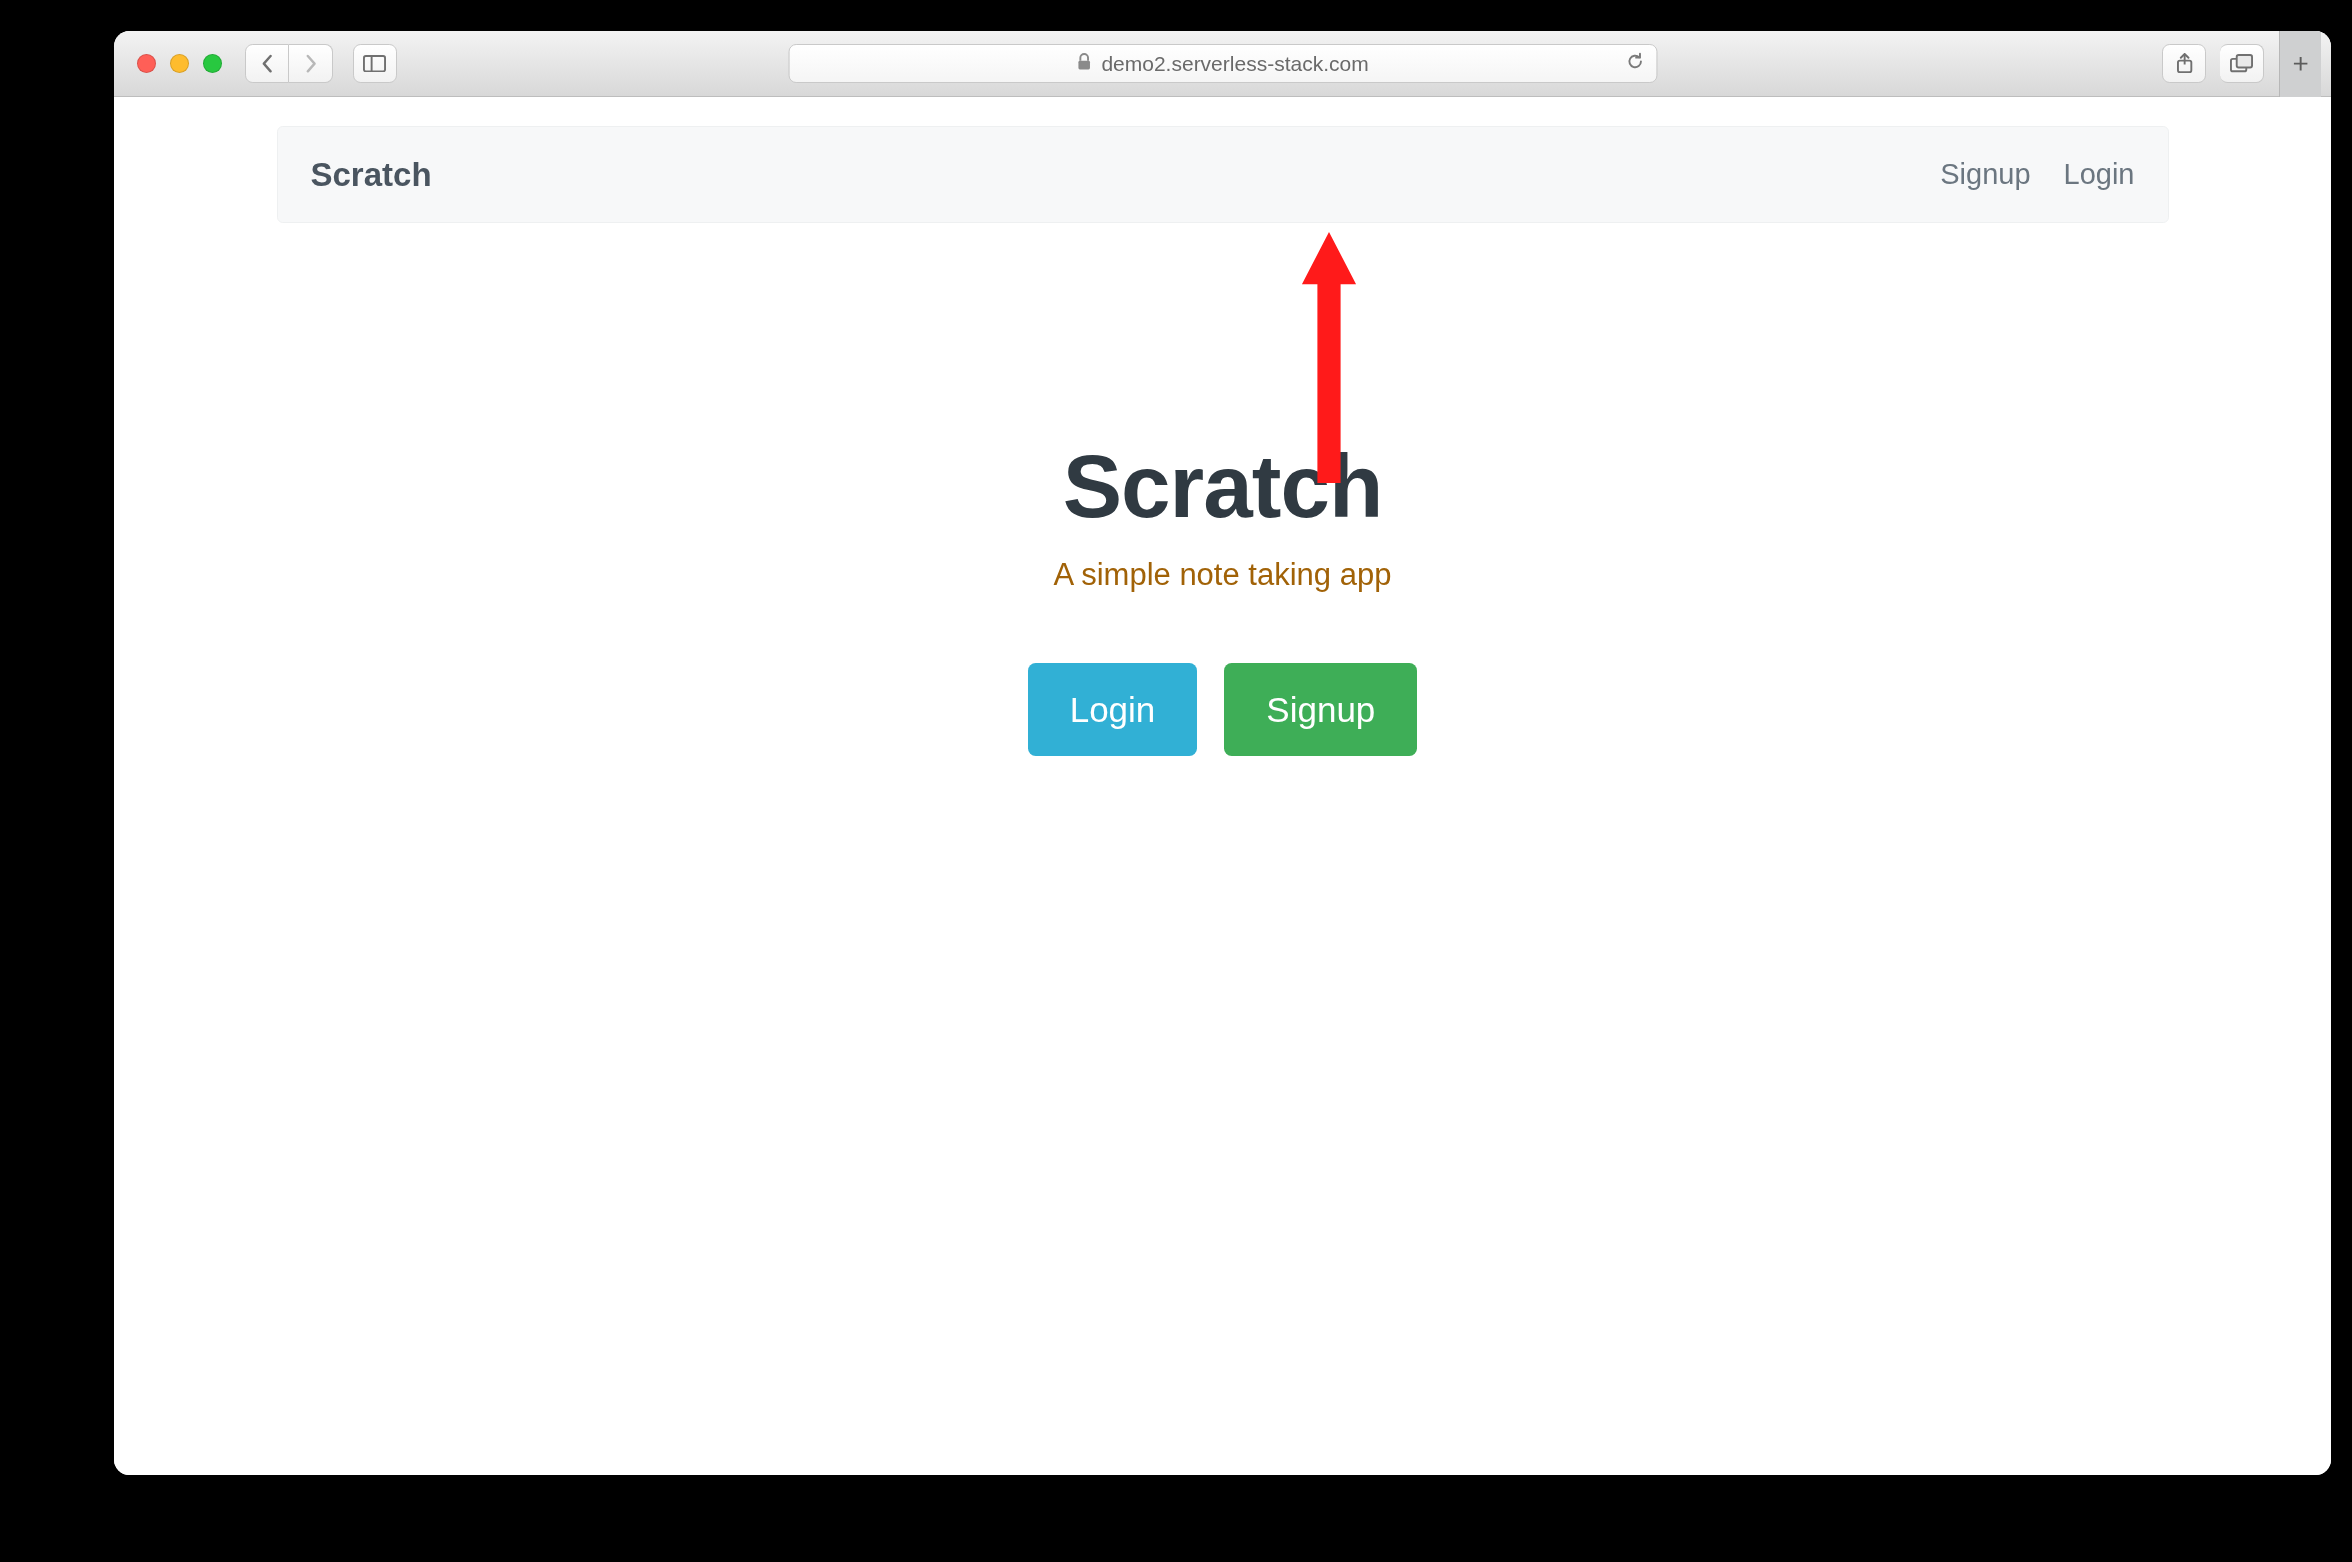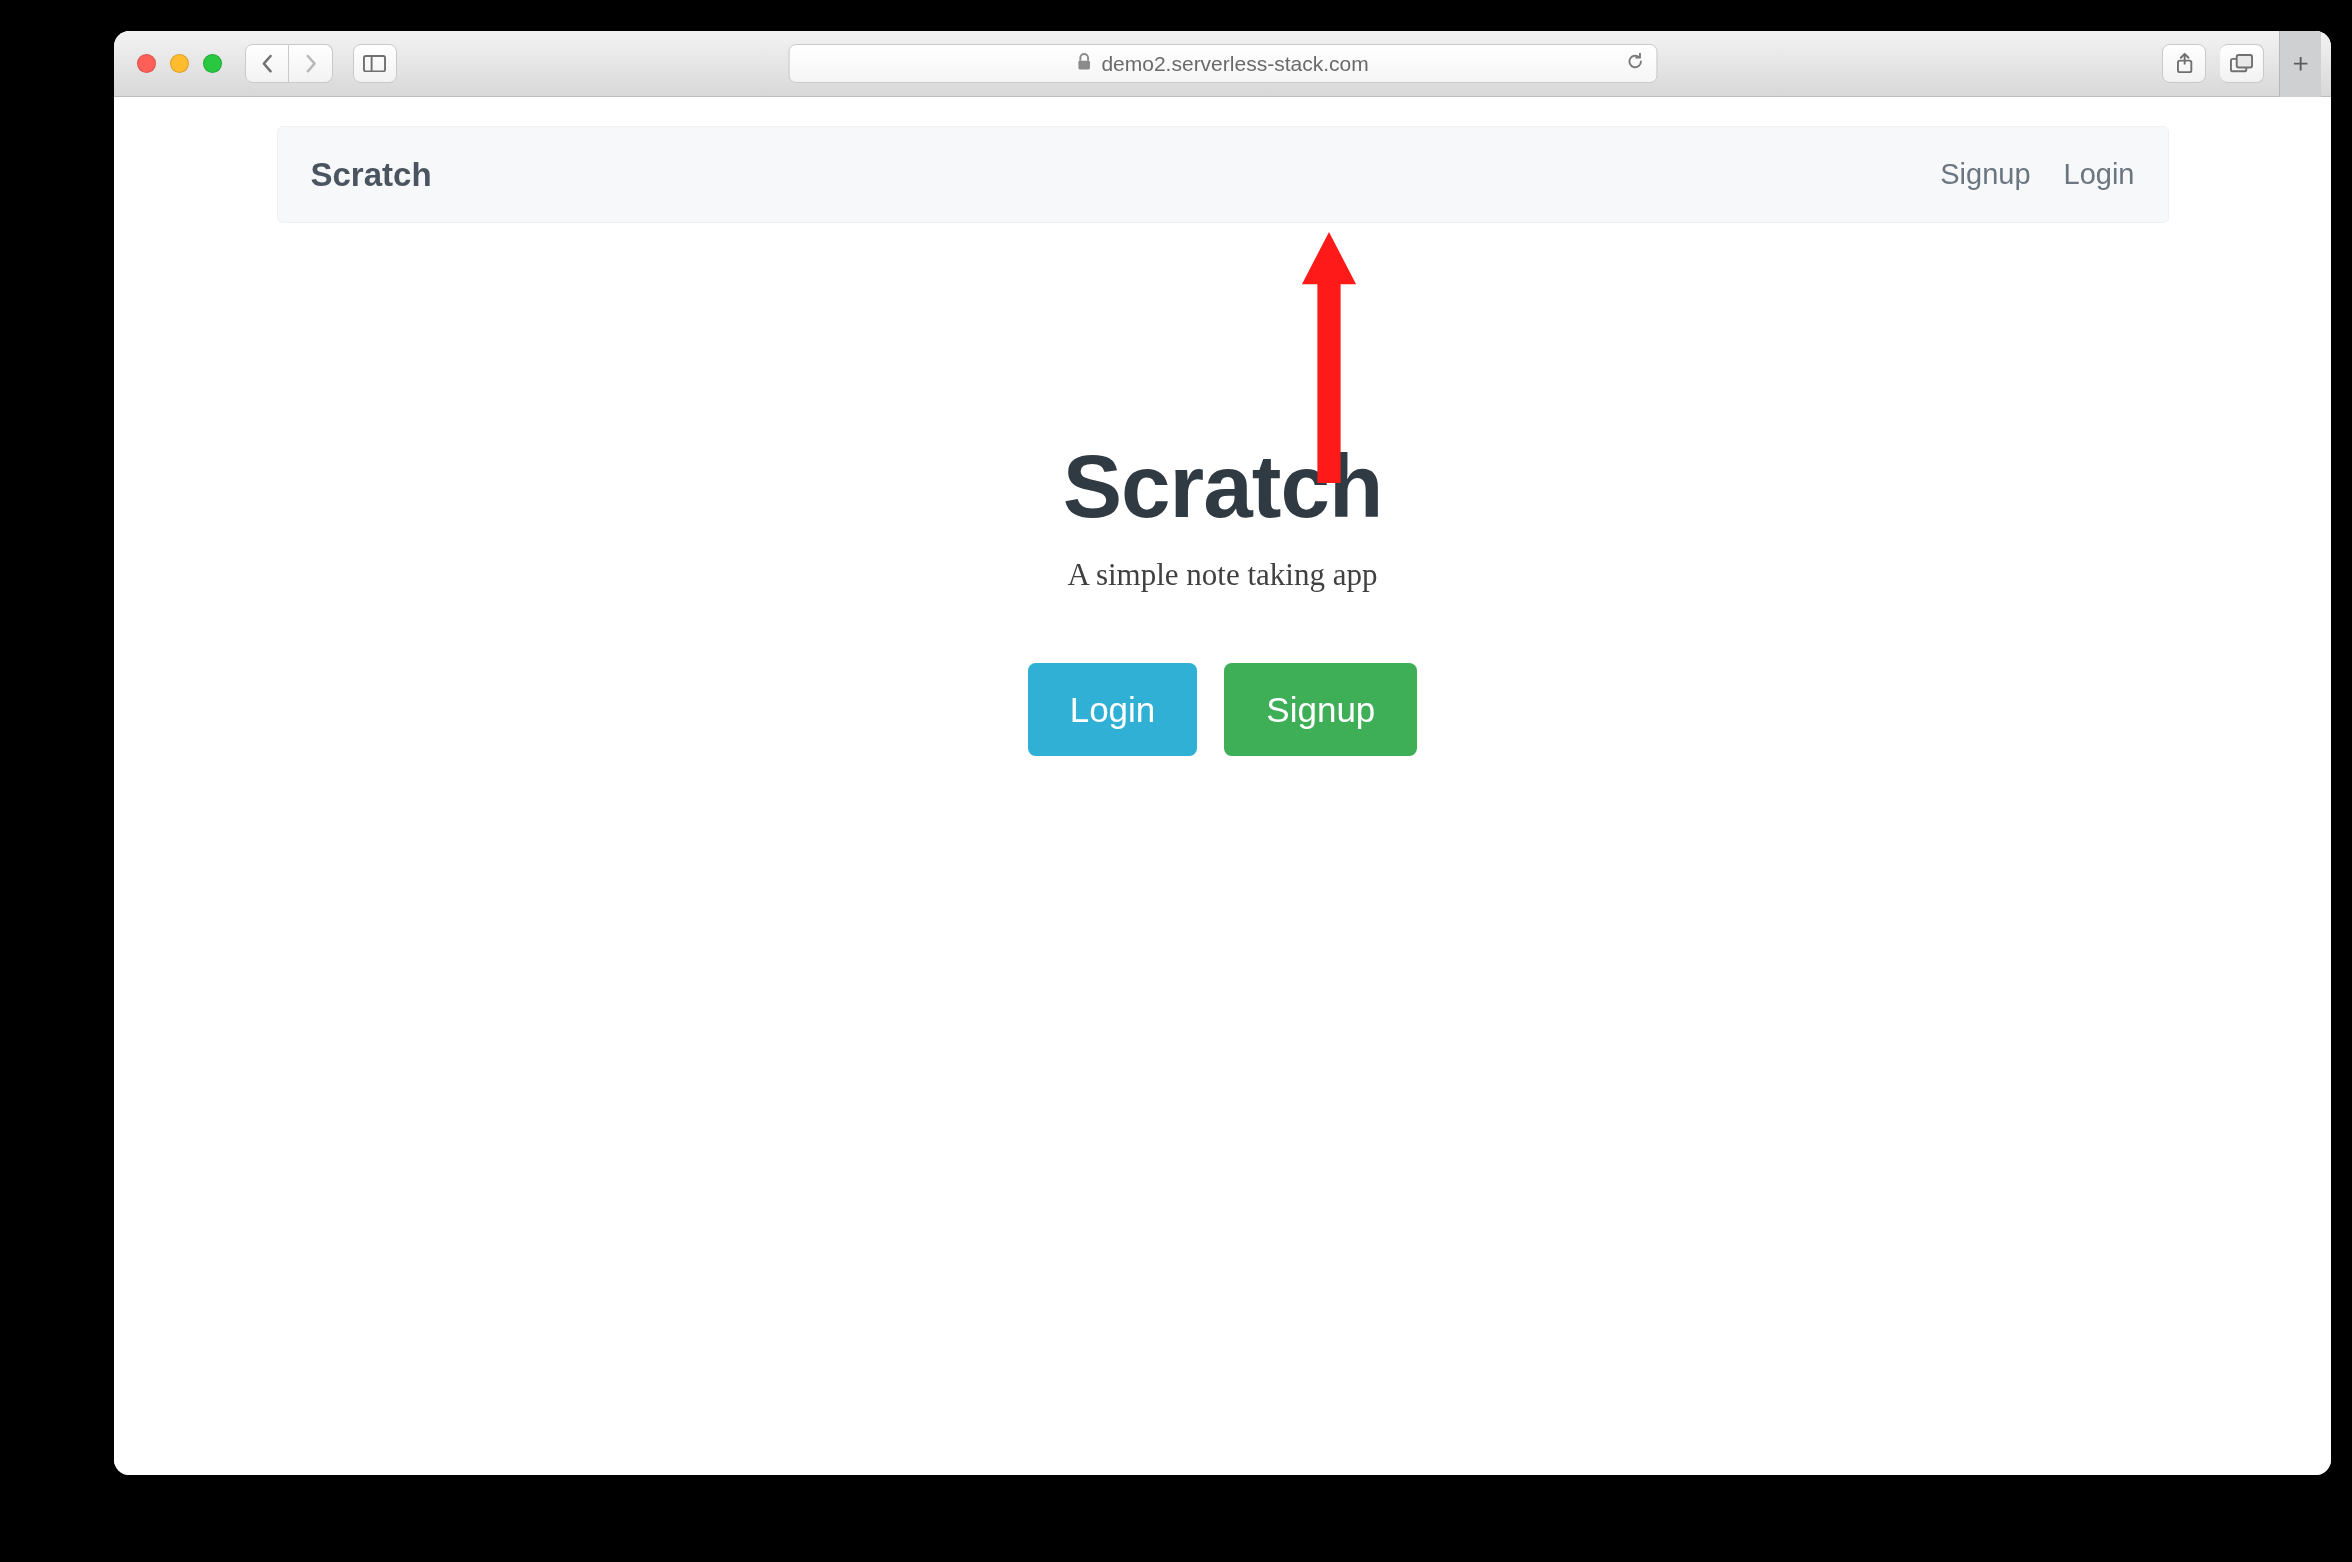--- a/index.html
+++ b/index.html
@@ -125,21 +125,21 @@
       font-size: 33px;
       font-weight: 700;
       color: #4a5560;
     }
     .nav-right { margin-left: auto; display: flex; gap: 33px; }
     .nav-link { font-size: 29px; color: #6b7680; cursor: pointer; }
 
     
     .hero { text-align: center; margin-top: 212px; }
     .hero-title { font-size: 89px; font-weight: 700; color: #303a42; letter-spacing: -1px; }
-    .hero-subtitle { margin-top: 19.3px; font-size: 31px; color: #404040; font-family: Liberation Serif, serif; }
+    .hero-subtitle { margin-top: 19.3px; font-size: 31px; color: #a16207; }
 
     .hero-buttons { margin-top: 70px; display: flex; gap: 27px; justify-content: center; }
     .btn {
       display: inline-flex; align-items: center; justify-content: center;
       height: 93px; padding: 0 42px; border-radius: 7.7px;
       font-size: 35px; color: #fff; border: none; cursor: pointer;
     }
     .btn-info { background: #31b0d5; }
     .btn-success { background: #3eae57; }
 

